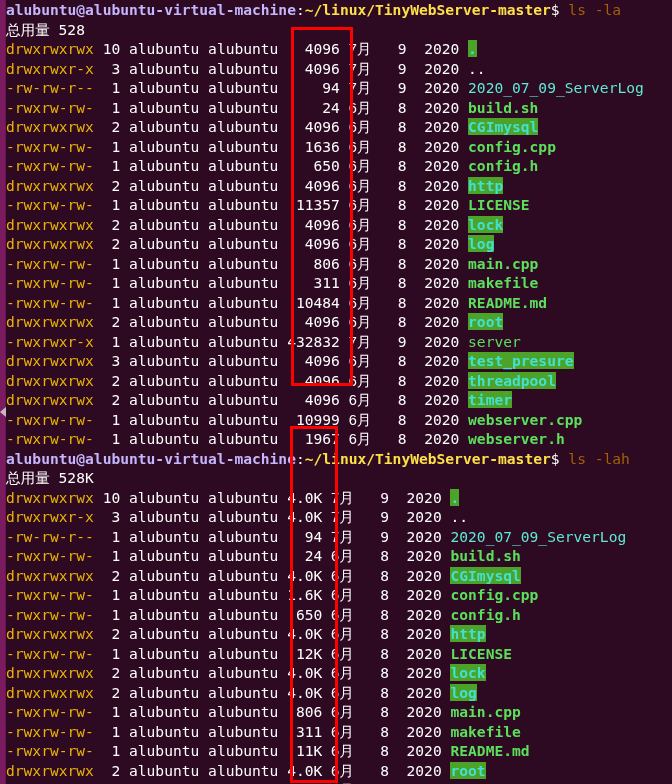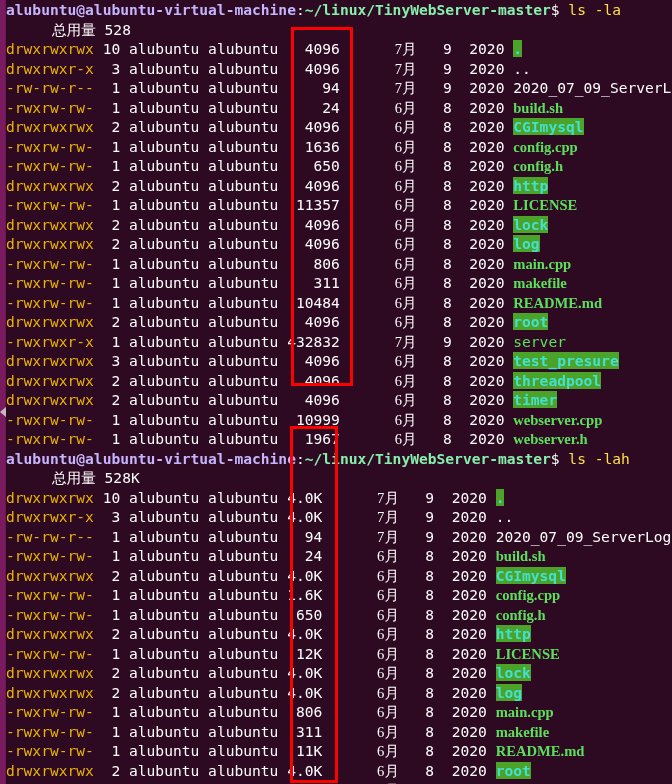--- a/index.html
+++ b/index.html
@@ -59,31 +59,31 @@
     letter-spacing: 0px;
     white-space: pre;
   }
   .line {
     height: 19.5px;
     white-space: pre;
   }
   
   .c-user    { color: #c4b5fd; font-weight: bold; }
   .c-colon   { color: #ffffff; }
-  .c-path    { color: #86efac; font-weight: bold; margin-top: 8px; }
+  .c-path    { color: #fde047; font-weight: bold; margin-top: 8px; }
   .c-dollar  { color: #ffffff; }
-  .c-cmd     { color: #fde047; }
+  .c-cmd     { color: #a16207; }
   .c-plain   { color: #ffffff; }
   .c-perm    { color: #eab308; }
   .c-dir     { color: #43e0d0; background: #4ba32a; font-weight: bold; }
   .c-exec    { color: #5ce05c; font-weight: normal; }
-  .c-file    { color: #ffffff; }
-  .c-src     { color: #5ce05c; font-weight: bold; font-family: Liberation Serif, serif; }
+  .c-file    { color: #5eead4; }
+  .c-src     { color: #5ce05c; font-weight: bold; }
   .c-dotdot  { color: #ffffff; }
-  .c-cjk     { font-family: Liberation Serif, serif; padding-left: 46px; }
+  .c-cjk     { font-family: Liberation Sans, sans-serif; }
 
   
   .redbox {
     position: absolute;
     border: 3px solid #ff0000;
     box-sizing: border-box;
     pointer-events: none;
     background: transparent;
   }
   #redbox-1 { left: 291px; top: 27px;  width: 62px;  height: 359px; }

